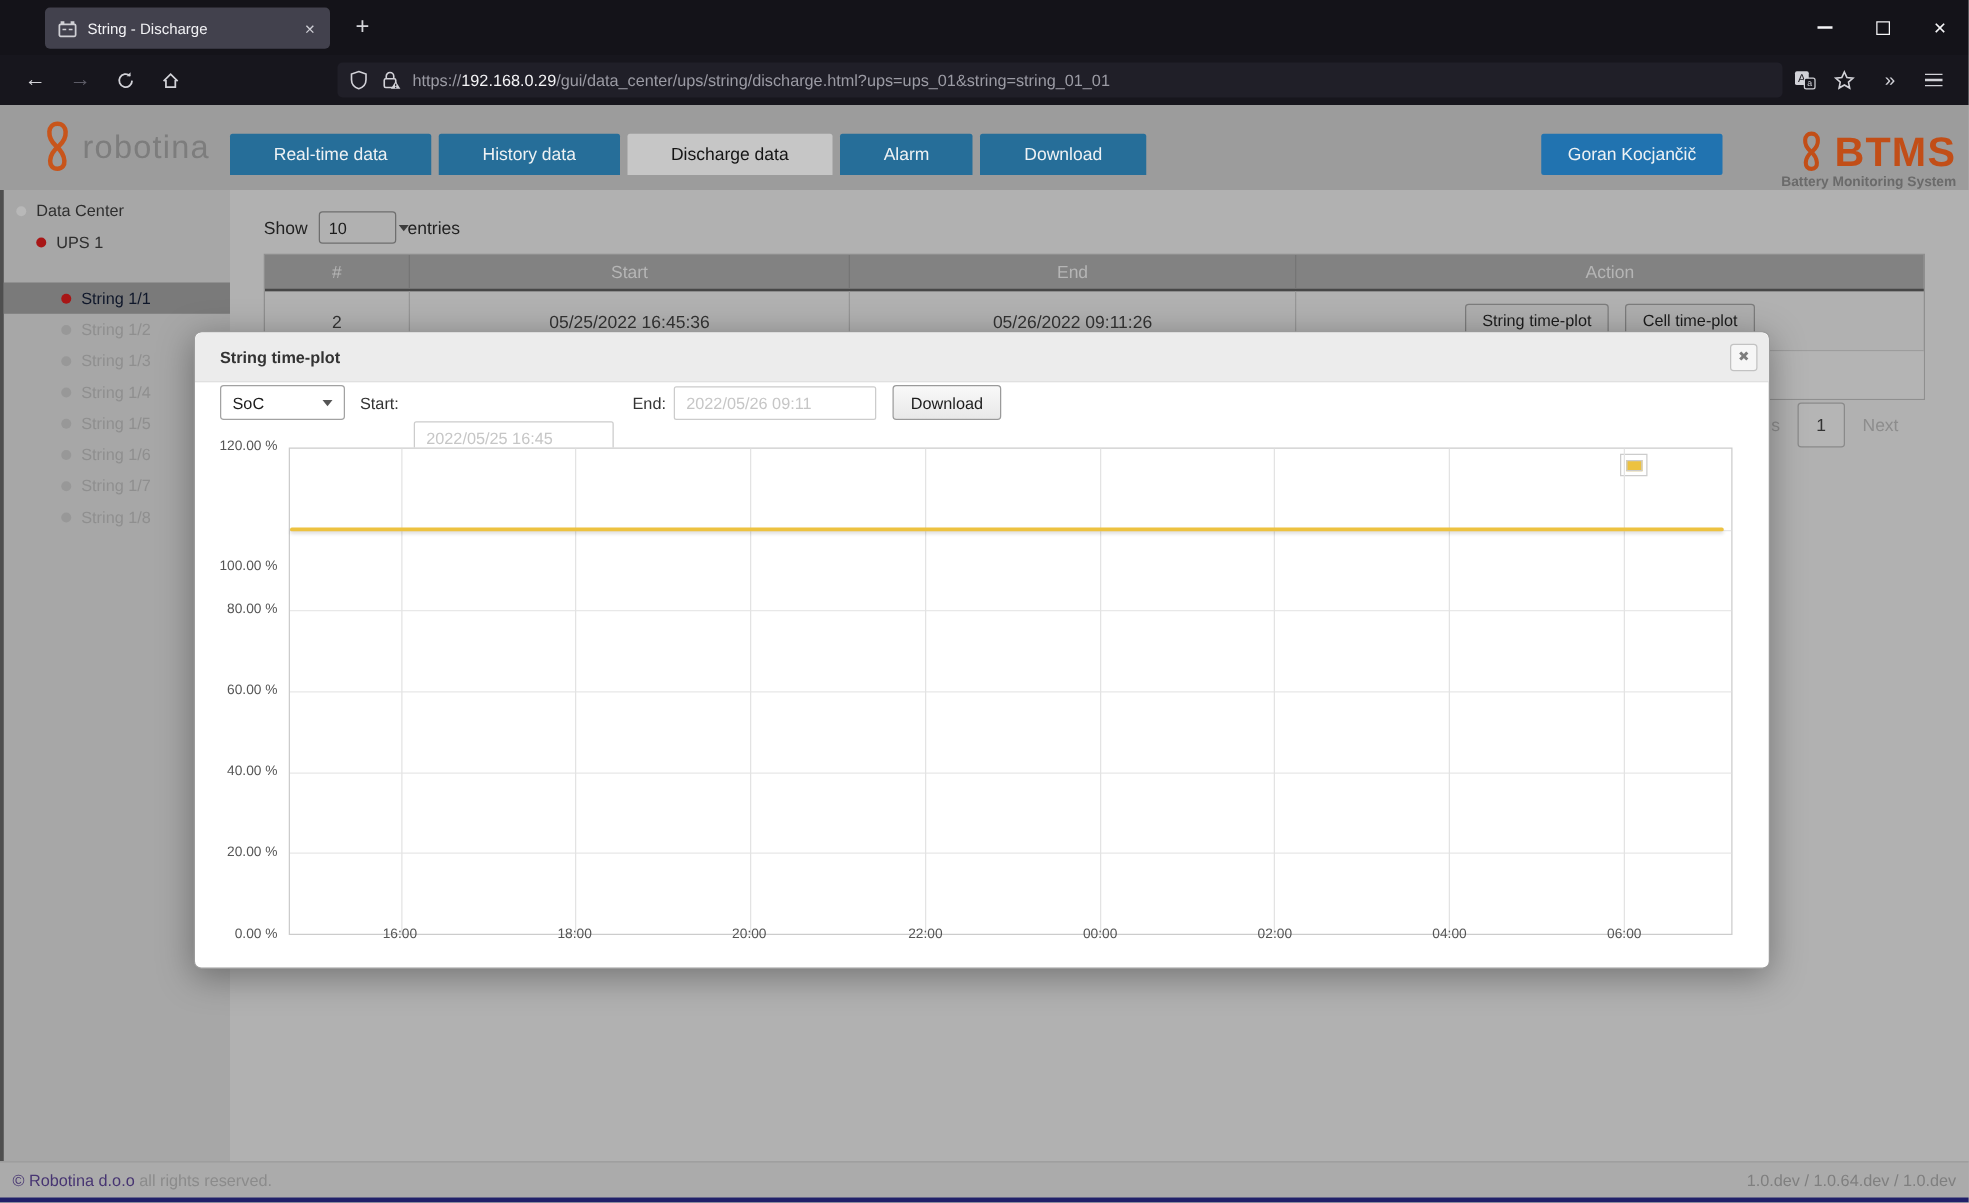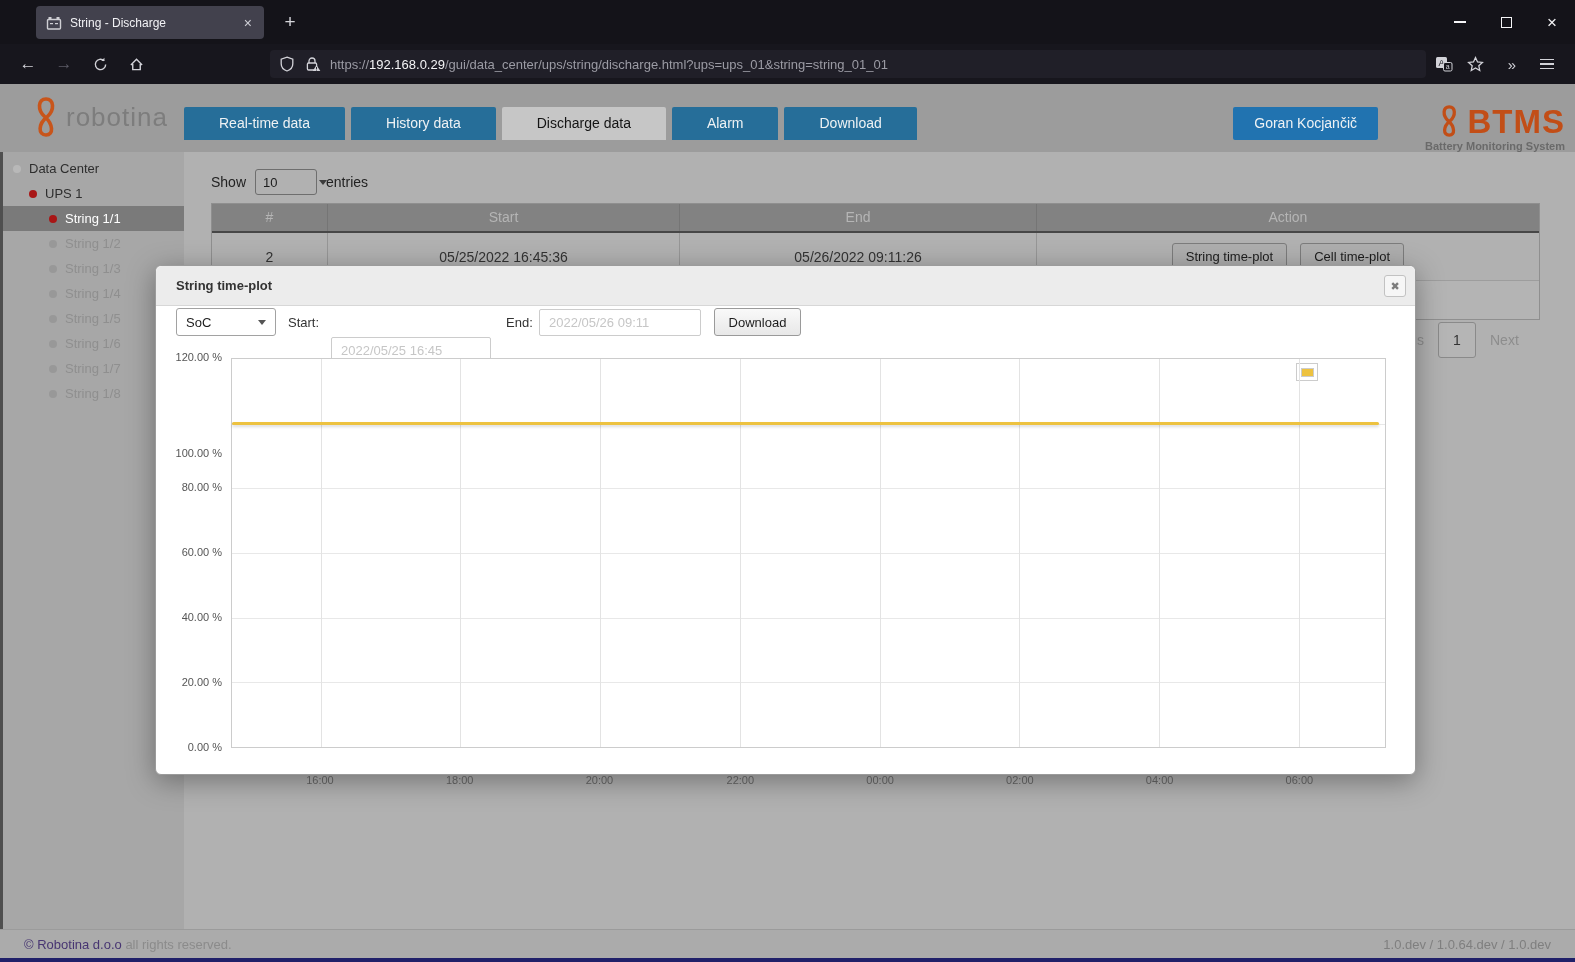--- a/index.html
+++ b/index.html
@@ -42,21 +42,21 @@
   .brand-sub { font-size:11px; font-weight:bold; color:#6a6a6a; margin-top:1px; }
 
   
   .sidebar { position:absolute; left:0; top:152px; width:184px; bottom:33px; background:#a7a7a7; border-left:3px solid #4f4f4f; }
   .tree { padding-top:4px; }
   .tree-item { height:25px; line-height:25px; font-size:13px; color:#2e2e2e; display:flex; align-items:center; cursor:default; }
   .tree-item.lvl0 { padding-left:10px; }
   .tree-item.lvl1 { padding-left:26px; }
   .tree-item.lvl2 { padding-left:46px; }
   .tree-item.dim { color:#8f8f8f; }
-  .tree-item.selected { background:#7a7a7a; color:#ffffff; }
+  .tree-item.selected { background:#7a7a7a; color:#0f172a;margin-top:20px; }
   .bullet { width:8px; height:8px; border-radius:50%; margin-right:8px; flex:0 0 auto; }
   .bullet.gray-light { background:#b8b8b8; }
   .bullet.gray { background:#989898; }
   .bullet.red { background:#a81616; }
 
   
   .main { position:absolute; left:184px; right:0; top:152px; bottom:33px; background:#b1b1b1; }
   .show-row { position:absolute; left:27px; top:16px; height:28px; display:flex; align-items:center; gap:9px; font-size:14px; color:#222; }
   .pagesize-select { width:62px; height:26px; border:1px solid #6e6e6e; border-radius:3px; display:flex; align-items:center; justify-content:space-between; padding:0 7px; font-size:13px; color:#1c1c1c; background:transparent;gap:41px; }
   .caret { width:0; height:0; border-left:4px solid transparent; border-right:4px solid transparent; border-top:5px solid #3c3c3c; }
@@ -71,21 +71,21 @@
   .td { font-size:14px; color:#333; text-align:center; border-right:1px solid #969696; display:flex; align-items:center; justify-content:center; gap:13px; }
   .td:last-child { border-right:none; }
   .c0 { width:116px; } .c1 { width:353px; } .c2 { width:357px; } .c3 { width:503px; }
   .action-btn { height:27px; padding:0 13px; font-size:13px; color:#1c1c1c; background:#aeaeae; border:1px solid #7c7c7c; border-radius:3px; line-height:25px; }
 
   .page-prev { position:absolute; left:1165px; top:180px; width:75px; text-align:right; font-size:14px; color:#8d8d8d; }
   .page-num { position:absolute; left:1254px; top:170px; width:38px; height:36px; border:1px solid #8a8a8a; border-radius:3px; background:#b5b5b5; text-align:center; line-height:34px; font-size:14px; color:#333; }
   .page-next { position:absolute; left:1306px; top:180px; font-size:14px; color:#8d8d8d; }
 
   
-  .footer { position:absolute; left:0; bottom:4px; width:100%; height:29px; background:#ababab; border-top:1px solid #9b9b9b; display:flex; align-items:center; justify-content:space-between; padding:0 24px; font-size:13px; }
+  .footer { position:absolute; left:0; bottom:4px; width:100%; height:29px; background:#ababab; border-top:1px solid #9b9b9b; display:flex; align-items:center; justify-content:space-between; padding:0 10px; font-size:13px; }
   .copyright a { color:#473572; text-decoration:none; }
   .copyright .rest { color:#8b8b8b; }
   .versions { color:#7f7f7f; }
   .bottom-line { position:absolute; left:0; bottom:0; width:100%; height:4px; background:#202069; }
 
   
   .modal { position:absolute; left:155px; top:265px; width:1261px; height:510px; background:#fff; border:1px solid #9b9b9b; border-radius:6px; box-shadow:0 6px 28px rgba(0,0,0,0.35); z-index:10; }
   .modal-header { height:40px; background:#ececec; border-bottom:1px solid #d7d7d7; border-radius:6px 6px 0 0; position:relative; }
   .modal-title { position:absolute; left:20px; top:0; line-height:40px; font-size:13px; font-weight:bold; color:#333; }
   .modal-close { position:absolute; right:9px; top:9px; width:22px; height:22px; border:1px solid #c2c2c2; border-radius:3px; background:#f6f6f6; color:#7d7d7d; font-size:11px; text-align:center; line-height:20px; }
@@ -95,21 +95,21 @@
   .date-input { position:absolute; top:43px; height:27px; border:1px solid #ccc; border-radius:2px; padding:0 9px; font-size:13px; color:#c6c6c6; font-family:"Liberation Sans",sans-serif; background:#fff; }
   .download-btn { position:absolute; left:558px; top:42px; width:87px; height:28px; border:1px solid #9a9a9a; border-radius:3px; background:linear-gradient(#f9f9f9,#e8e8e8); font-size:13px; color:#1c1c1c; font-family:"Liberation Sans",sans-serif; }
 
   
   .y-axis-labels { position:absolute; left:0; top:92px; width:66px; height:390px; }
   .ylab { position:absolute; right:0; font-size:11px; color:#555; white-space:nowrap; }
   .plot-area { position:absolute; left:75px; top:92px; width:1155px; height:390px; border:1px solid #ccc; background:#fff; }
   .vgrid { position:absolute; top:0; bottom:0; width:1px; background:#e3e3e3; }
   .hgrid { position:absolute; left:0; right:0; height:1px; background:#e8e8e8; }
   .series-line { position:absolute; left:0; right:6px; height:3.5px; margin-top:-2px; border-radius:2px; box-shadow:0 2px 3px rgba(0,0,0,0.14); }
-  .x-axis-labels { position:absolute; left:75px; top:508px; width:1155px; height:16px; }
+  .x-axis-labels { position:absolute; left:75px; top:475px; width:1155px; height:16px; }
   .xlab { position:absolute; transform:translateX(-50%); font-size:11px; color:#555; }
   .legend { position:absolute; top:4px; right:67px; width:22px; height:18px; border:1px solid #ccc; background:rgba(255,255,255,0.85); display:flex; align-items:center; justify-content:center; }
   .legend-swatch { width:13px; height:9px; border:1px solid #ccc; }
 
   svg { display:block; }
 </style>
 </head>
 <body>
 
 <div class="tabbar">

